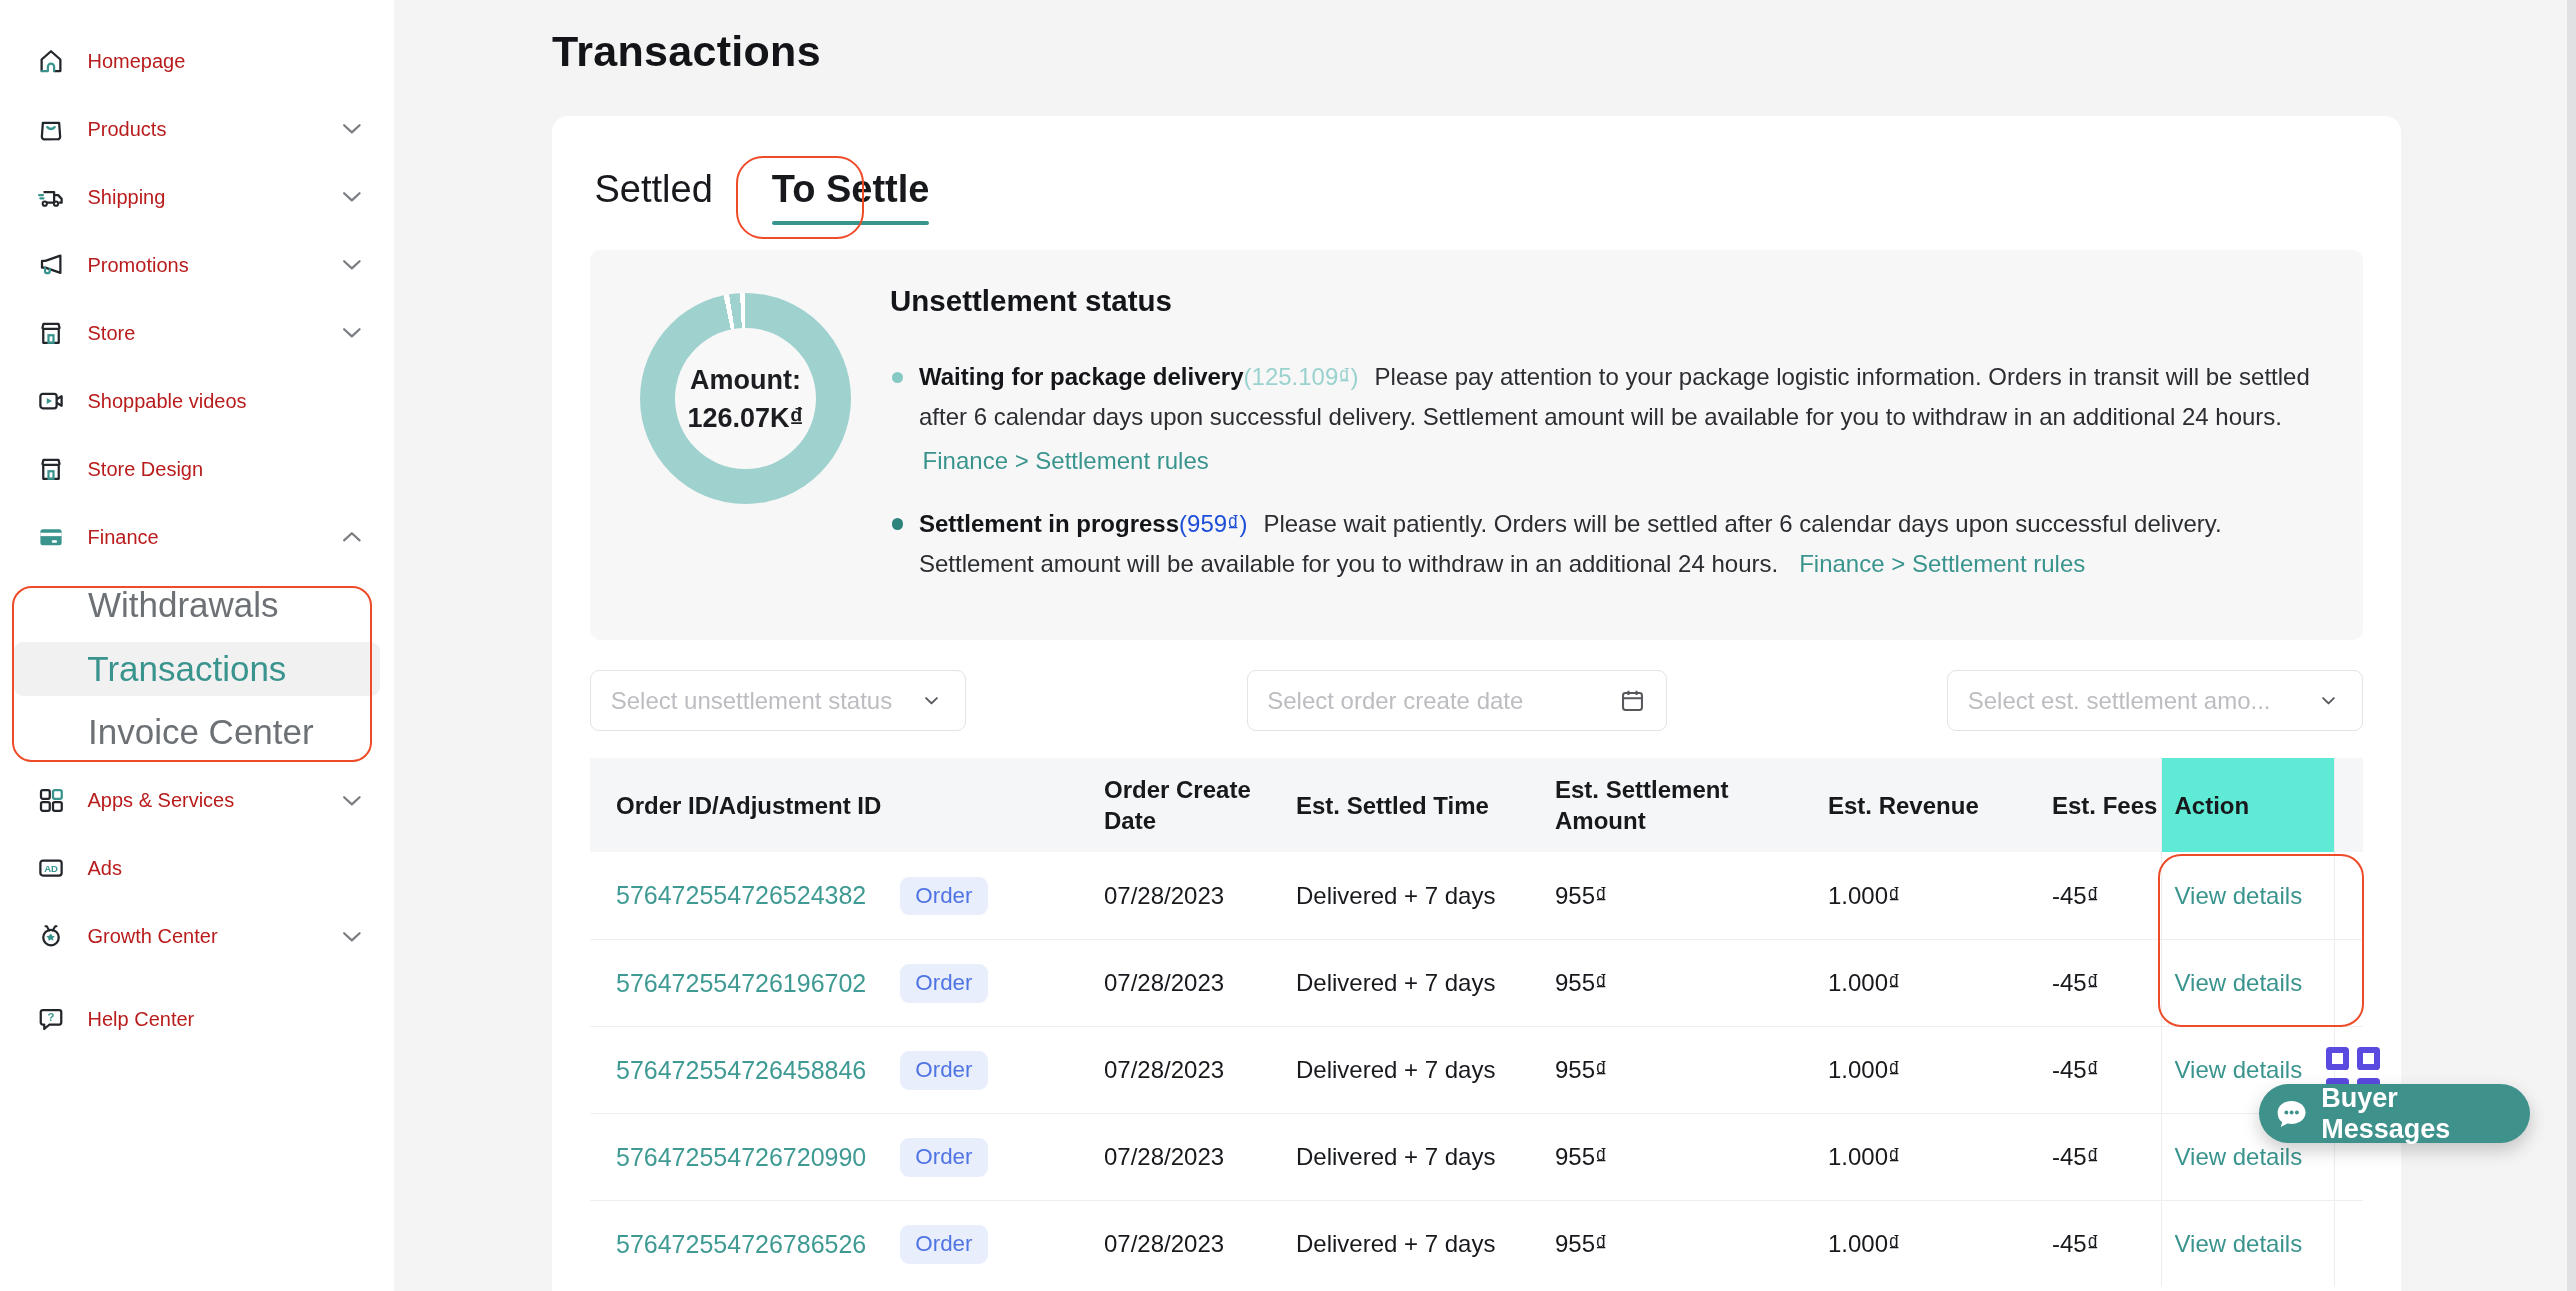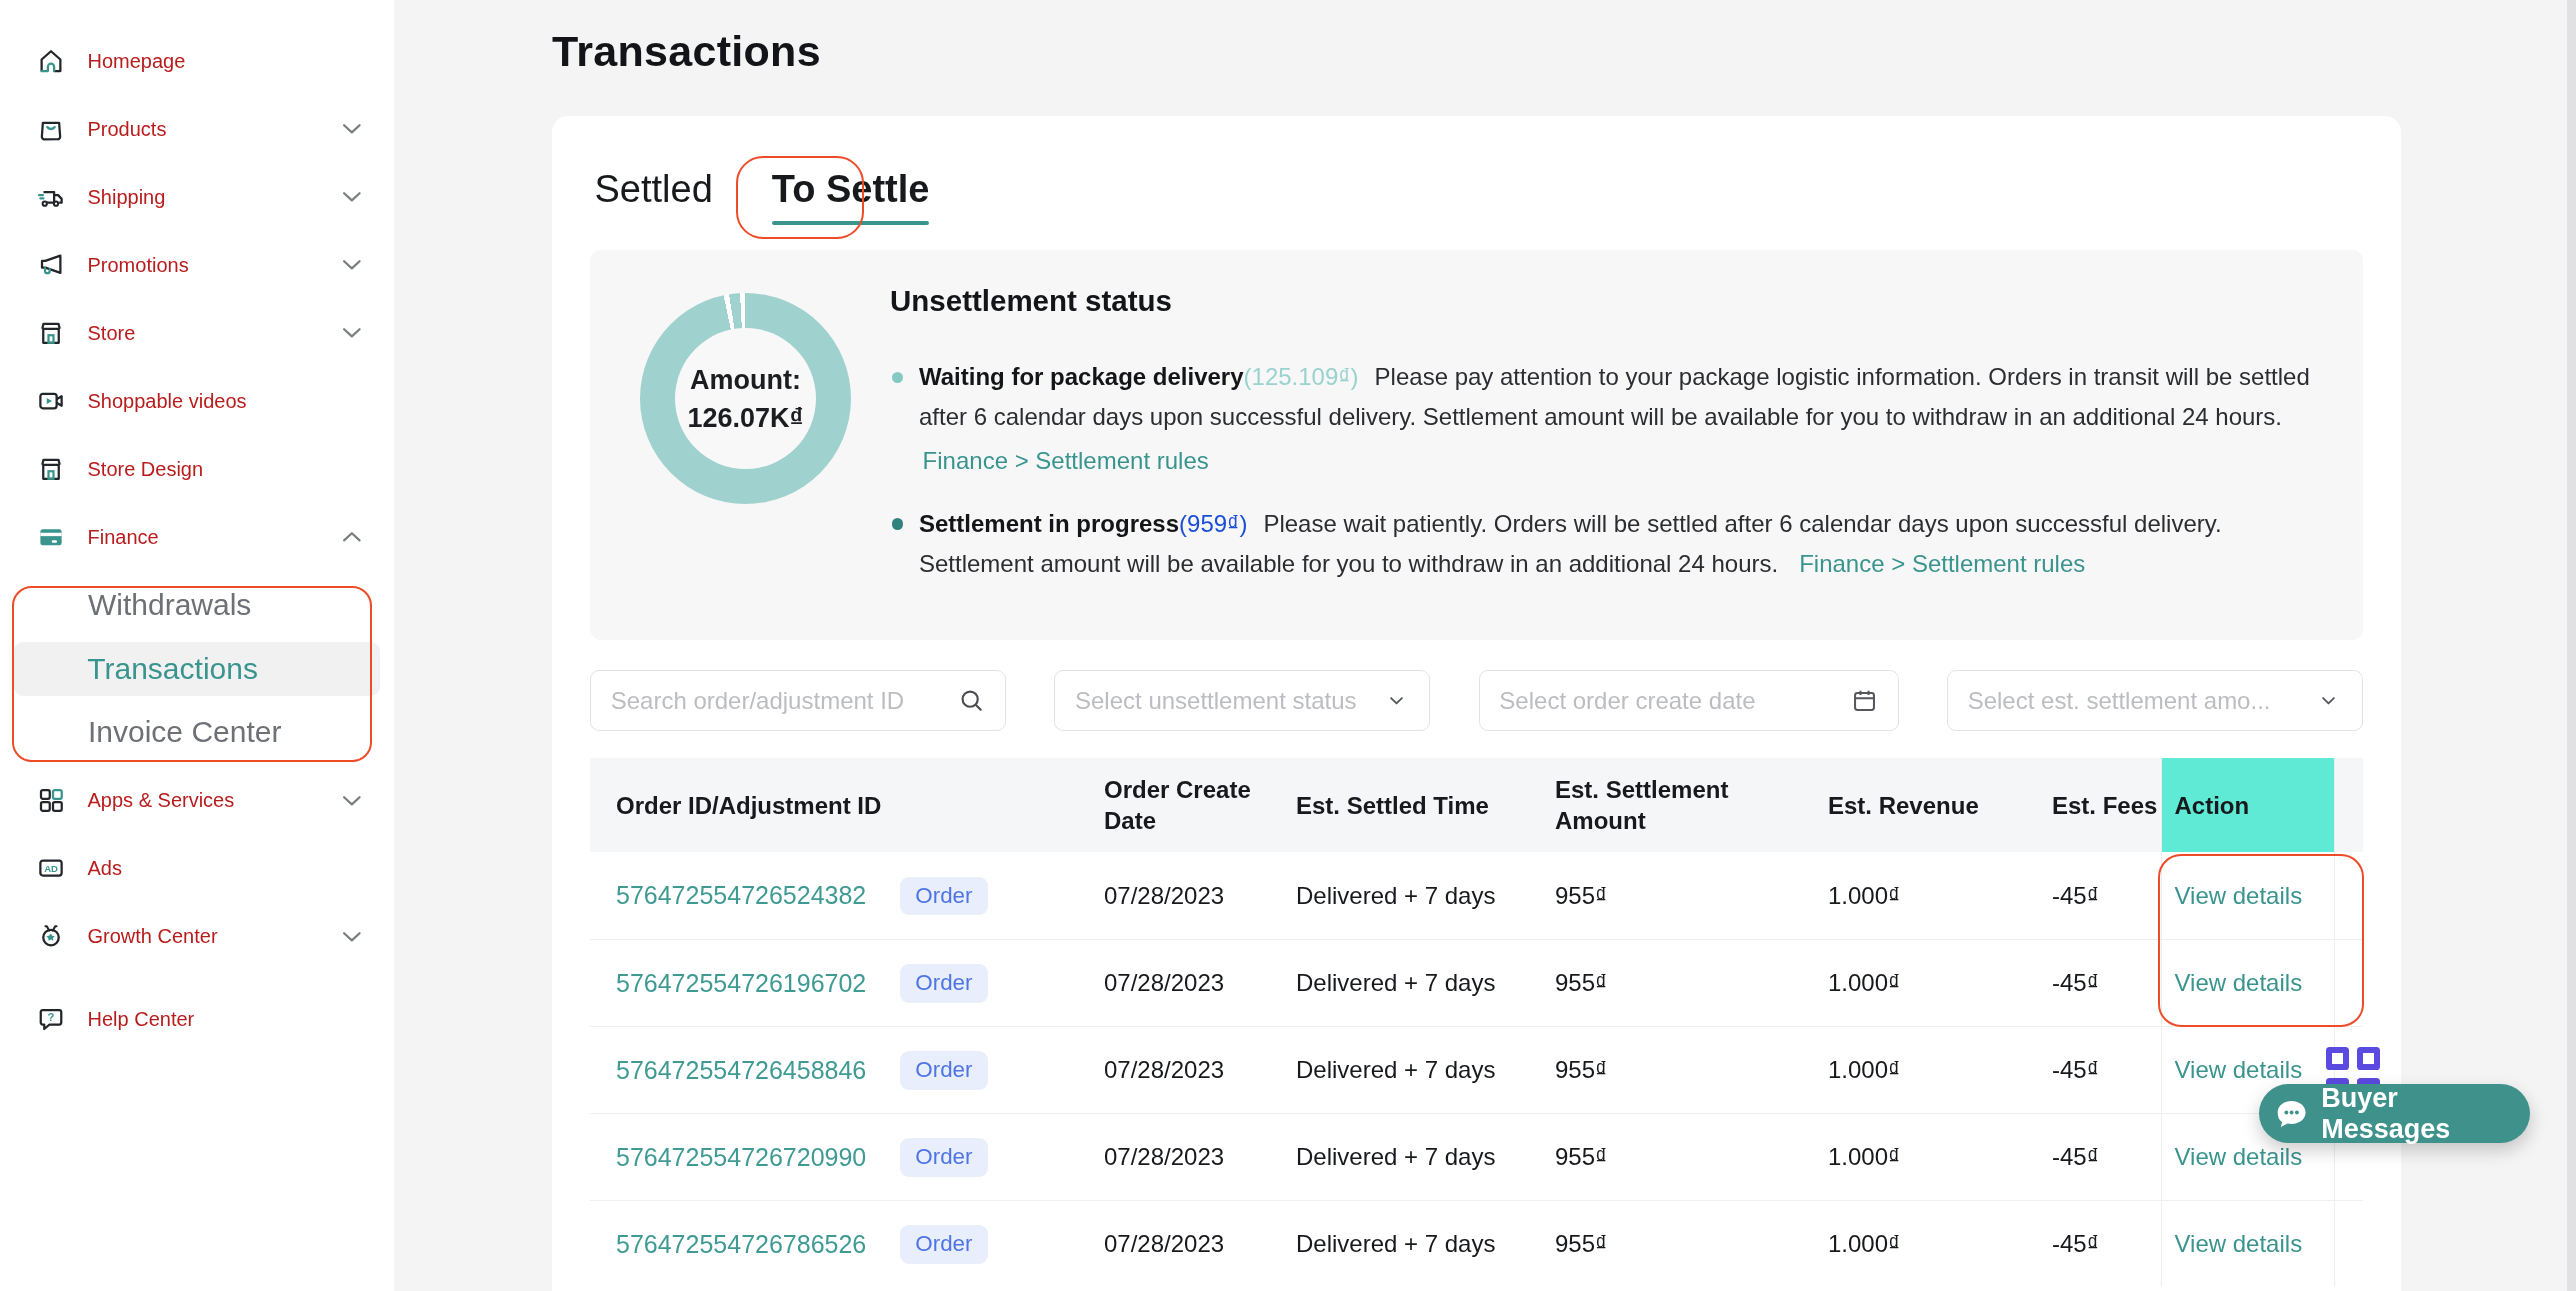--- a/index.html
+++ b/index.html
@@ -8,21 +8,21 @@
 
   
   .sidebar { position:absolute; left:0; top:0; width:394px; height:1292px; background:#fff; z-index:3; padding-top:27px; }
   .s-item { height:68px; display:flex; align-items:center; padding:0 32px 0 36px; cursor:pointer; }
   .s-ico { width:30px; height:30px; flex:0 0 30px; margin-right:21.5px; display:flex; align-items:center; }
   .s-ico svg { width:30px; height:30px; }
   .s-label { font-size:20px; color:#b91c1c; flex:1; white-space:nowrap; }
   .chev { width:19.7px; height:11.6px; flex:0 0 19.7px; }
   .chev.up { transform:rotate(180deg); }
   .s-sub { height:68px; display:flex; align-items:center; padding-left:88px; cursor:pointer; }
-  .s-sub .s-label { font-size:30px; color:#6d7074; }
+  .s-sub .s-label { font-size:35px; color:#6d7074; }
   .s-sub.selected { height:54px; margin:2.7px 14.3px; padding-left:73px; background:#f1f1f2; border-radius:9px; }
   .s-sub.selected .s-label { color:#3a948e; }
   .s-gap { height:15px; }
 
   
   .anno { position:absolute; border:2.7px solid #ee4b29; pointer-events:none; z-index:9; }
 
   
   .main { position:absolute; left:394px; top:0; right:0; bottom:0; background:#f4f4f5; }
   .page-title { margin:27px 0 0 158px; font-size:43px; font-weight:700; color:#121417; letter-spacing:0.3px; }
@@ -289,27 +289,20 @@
 
           <div class="rule">
             <span class="dot dark"></span>
             <span class="rt">Settlement in progress</span><span class="ra dark">(959₫)</span><span class="rx">Please wait patiently. Orders will be settled after 6 calendar days upon successful delivery. Settlement amount will be available for you to withdraw in an additional 24 hours.</span>
             <a class="rlink inline">Finance &gt; Settlement rules</a>
           </div>
         </div>
       </div>
 
       <div class="filters">
-        <div class="fbox f-search">
-          <input value="" placeholder="Search order/adjustment ID" style="">
-          <svg class="ficon" viewBox="0 0 20 20">
-              <circle cx="9" cy="9" r="5.6" stroke="#4a4c50" stroke-width="1.6" fill="none"></circle>
-              <path d="m13.3 13.3 3.5 3.5" stroke="#4a4c50" stroke-width="1.6" stroke-linecap="round"></path>
-            </svg>
-        </div>
         <div class="fbox f-status">
           <span class="fph">Select unsettlement status</span>
           <svg class="ficon" viewBox="0 0 20 20" style="width:21.5px;height:21.5px;">
               <path d="m5 7.5 5 5 5-5" stroke="#55575b" stroke-width="1.7" fill="none" stroke-linecap="round" stroke-linejoin="round"></path>
             </svg>
         </div>
         <div class="fbox f-date">
           <span class="fph">Select order create date</span>
           <svg class="ficon" viewBox="0 0 20 20">
               <rect x="3" y="4.5" width="14" height="12.5" rx="1.8" stroke="#55575b" stroke-width="1.5" fill="none"></rect>

